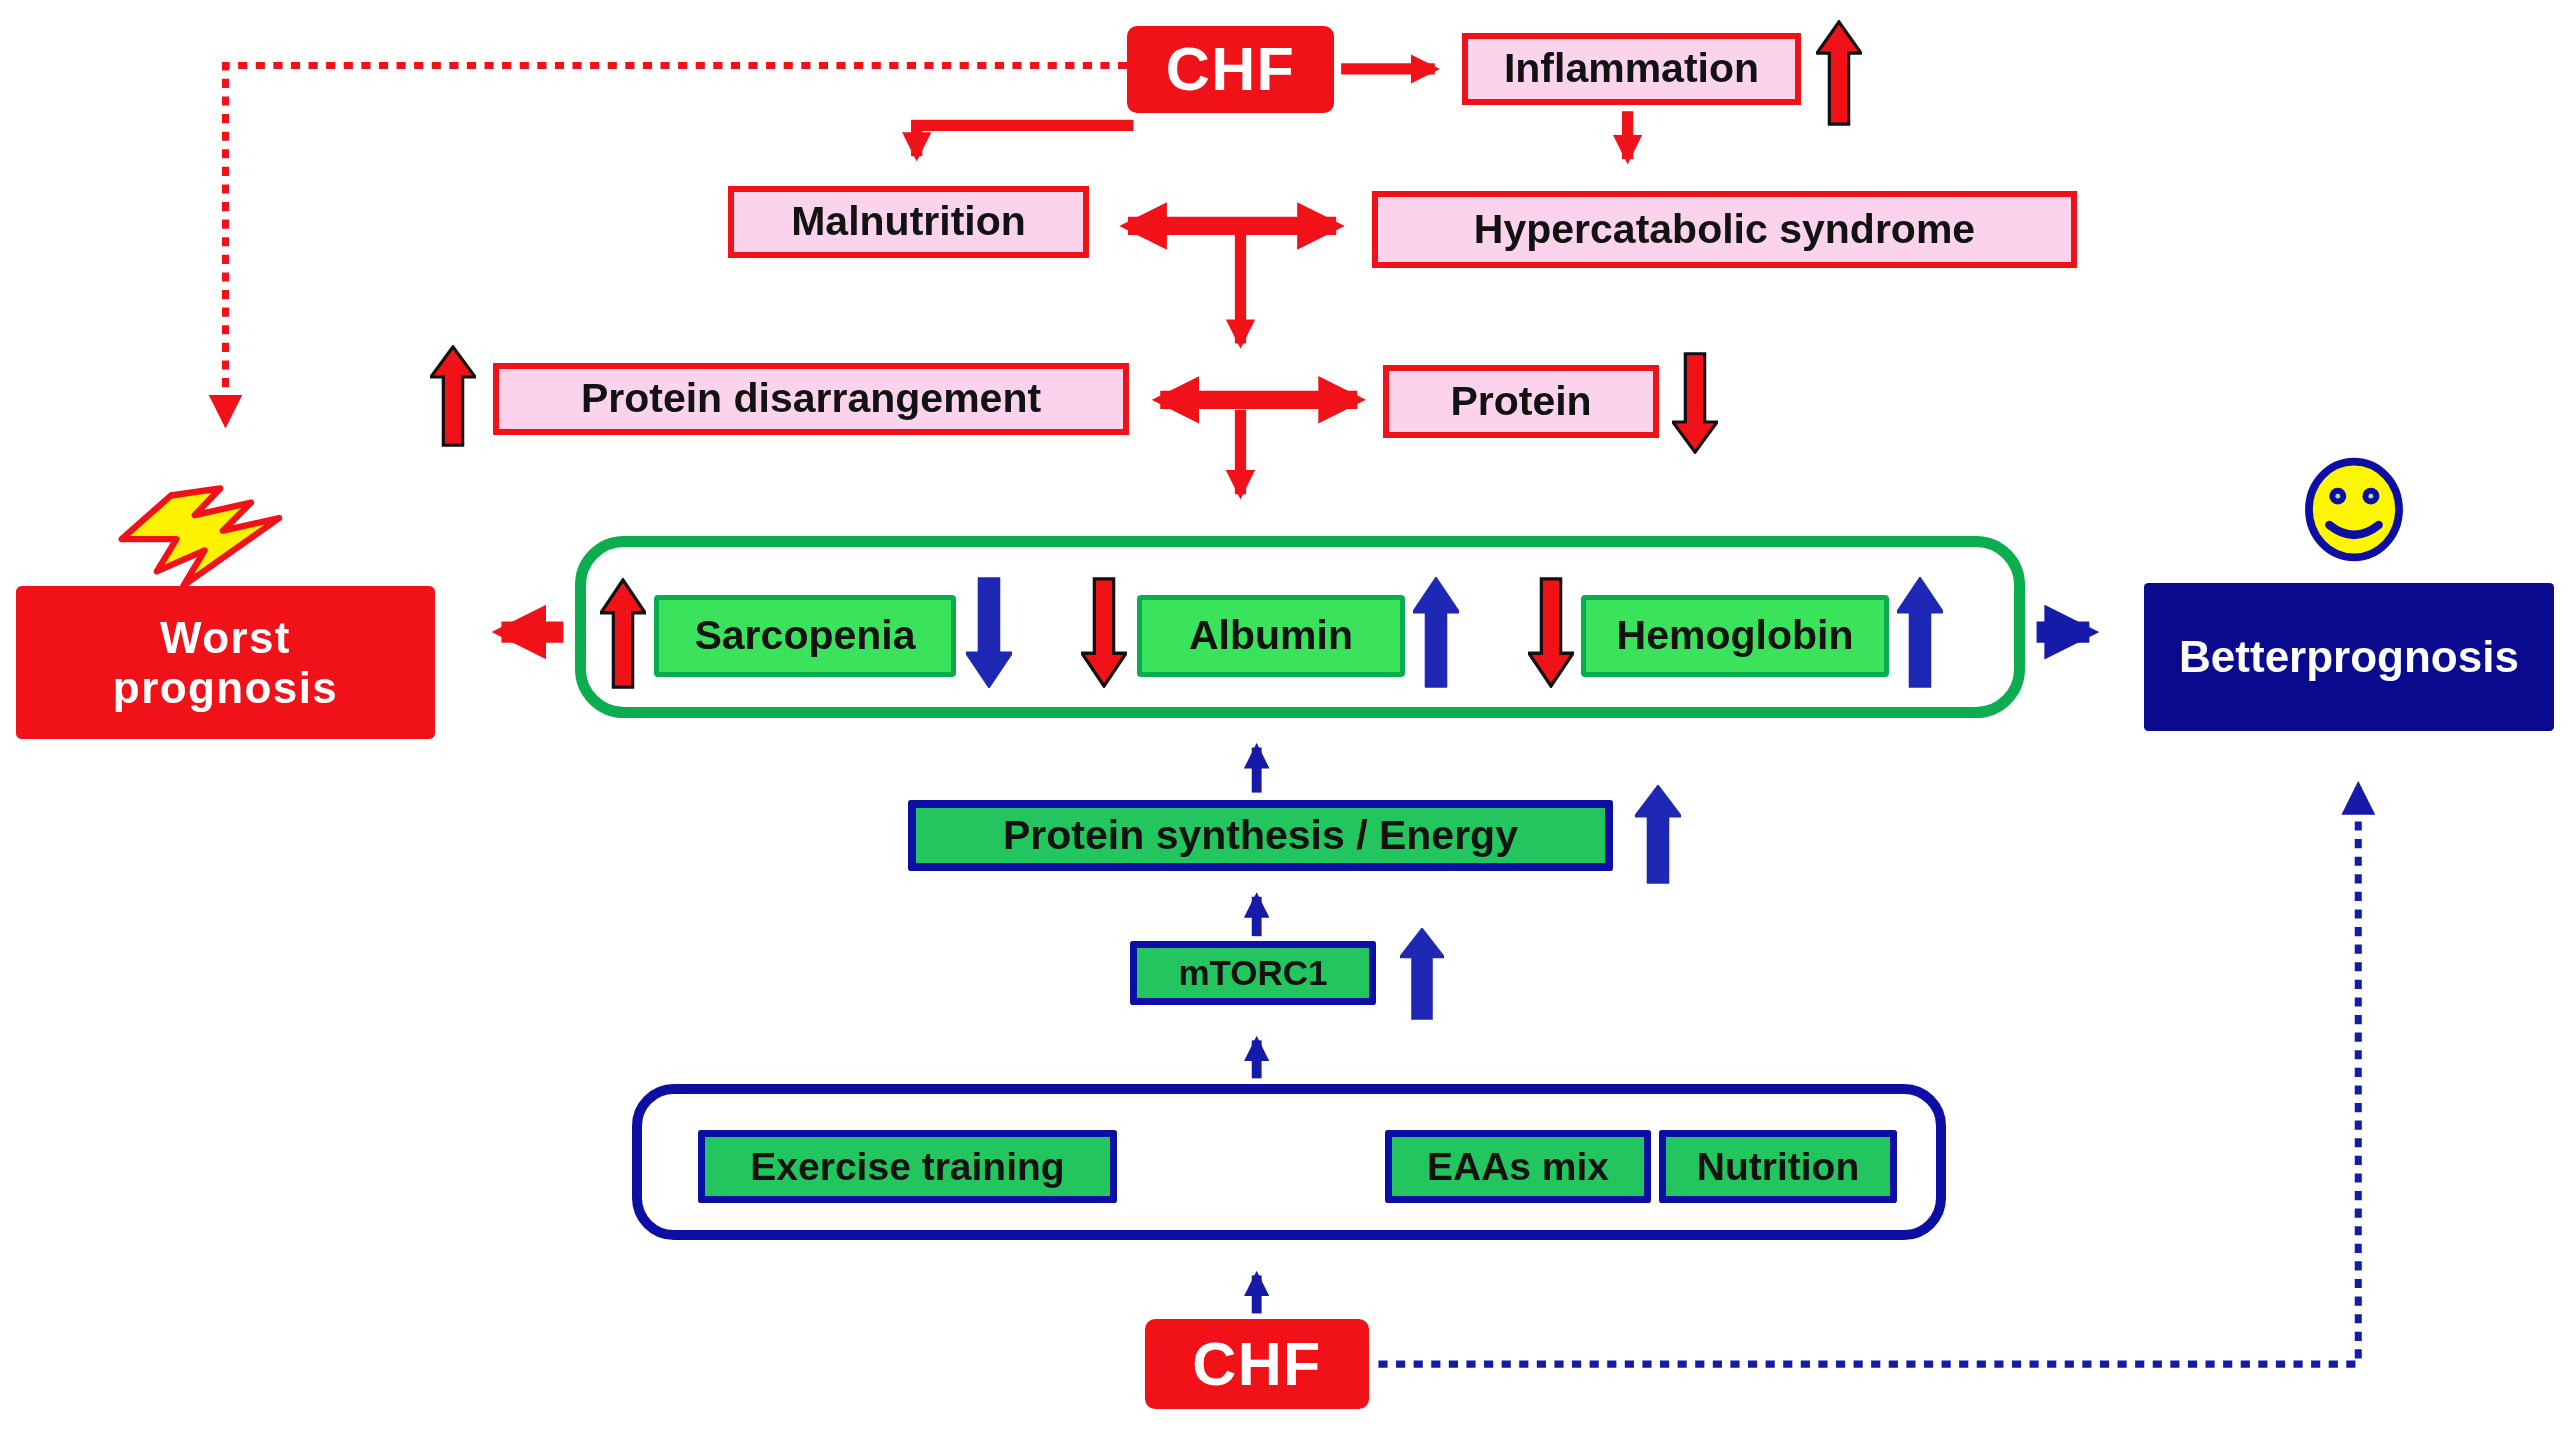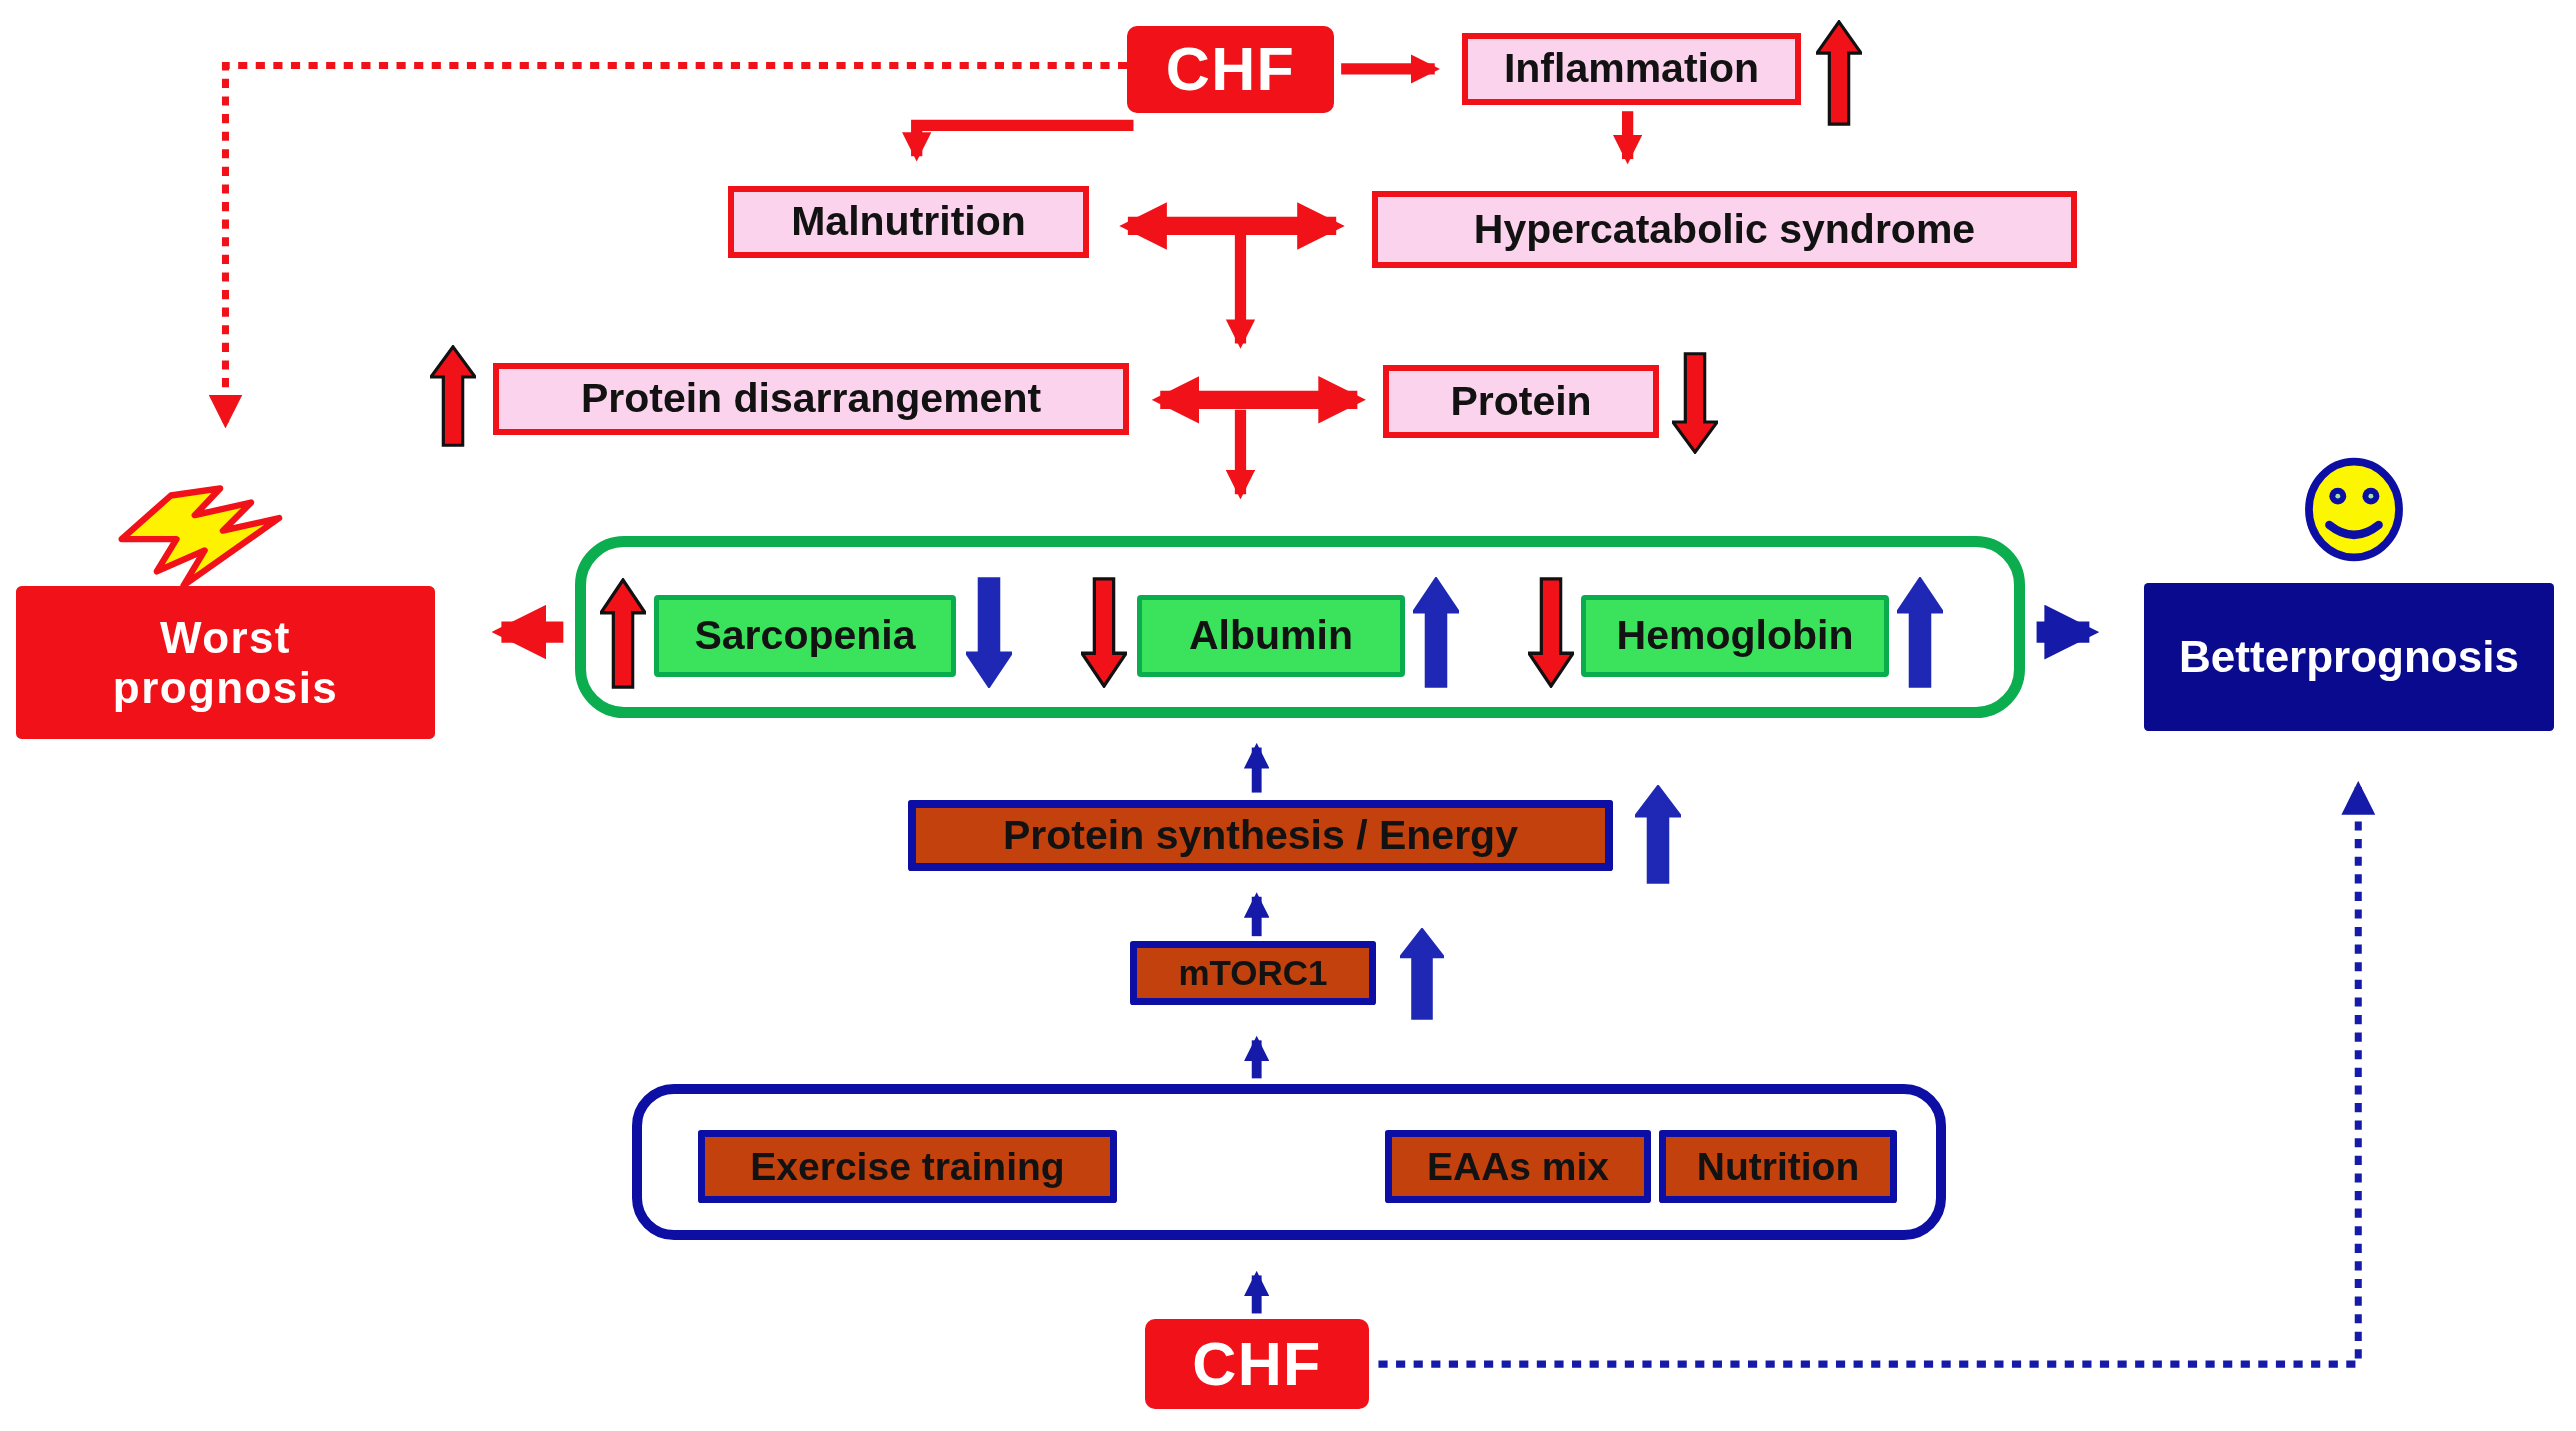--- a/index.html
+++ b/index.html
@@ -3,21 +3,21 @@
 <meta charset="utf-8">
 <style>
   html,body{margin:0;padding:0;background:#ffffff;}
   #stage{position:relative;width:2576px;height:1431px;background:#ffffff;overflow:hidden;
          font-family:"Liberation Sans",sans-serif;font-weight:bold;color:#121212;}
   .wires{position:absolute;left:0;top:0;pointer-events:none;}
   .box{position:absolute;display:flex;align-items:center;justify-content:center;
        text-align:center;box-sizing:border-box;line-height:1.12;}
   .pink{background:#fbd3ec;border:6.3px solid #f01218;border-radius:0;font-size:41px;}
   .greenbox{background:#3be25b;border:5.6px solid #0aad4e;border-radius:4px;font-size:41px;}
-  .bluebox{background:#c2410c;border:7px solid #0d0ea4;border-radius:2.8px;font-size:39px;}
+  .bluebox{background:#22c55e;border:7px solid #0d0ea4;border-radius:2.8px;font-size:39px;}
   .redsolid{background:#f01218;color:#ffffff;border-radius:10px;font-size:61px;letter-spacing:1.4px;}
   .navysolid{background:#0a0a8e;color:#ffffff;border-radius:4.2px;font-size:44px;}
   .container-green{position:absolute;border:11.3px solid #0bad4e;border-radius:49px;background:#ffffff;box-sizing:border-box;}
   .container-navy{position:absolute;border:10px solid #0d0ea4;border-radius:42px;background:#ffffff;box-sizing:border-box;}
   .blockarrow{position:absolute;}
   .blockarrow svg{display:block;width:100%;height:100%;}
   .icon{position:absolute;}
 </style>
 </head>
 <body>

